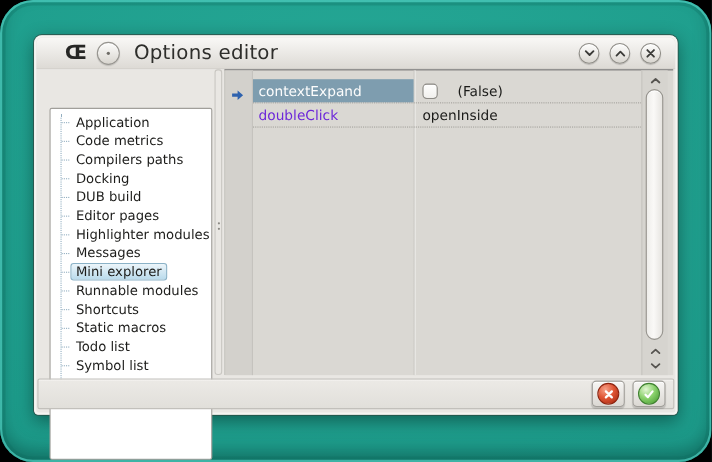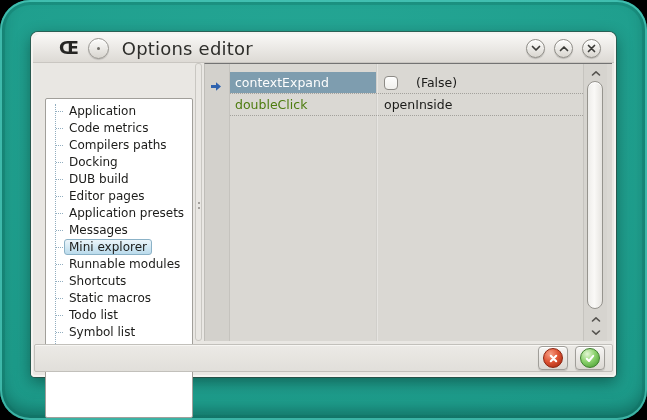--- a/index.html
+++ b/index.html
@@ -45,21 +45,21 @@
     background:#8b8984;box-shadow:0 5px 0 #8b8984;border-radius:50%;}
   
   .grid{position:absolute;left:173px;top:31px;width:408px;height:278px;background:#dad8d3;
     border-top:1px solid #737373;border-left:1px solid #bfbdb8;box-sizing:border-box;}
   .pg-gutter{position:absolute;left:0;top:0;bottom:0;width:24px;background:#d3d1cc;border-right:1px solid #c5c3be;}
   .row-marker{position:absolute;left:5px;top:13px;color:#2e62ae;}
   .pg-colsep{position:absolute;left:171px;top:0;bottom:0;width:2px;
     background:linear-gradient(to right,#c7c5c0,#f0efec);}
   .pg-rows{position:absolute;left:25px;top:8px;width:353px;}
   .pg-row{height:22px;display:flex;border-bottom:1px dotted #a3a19c;box-sizing:border-box;}
-  .pg-name{width:146px;padding-left:5px;font-size:12.5px;line-height:21px;color:#4d7c0f;
+  .pg-name{width:146px;padding-left:5px;font-size:12.5px;line-height:21px;color:#6d28d9;
     box-sizing:border-box;white-space:nowrap;overflow:hidden;}
   .pg-row.selected .pg-name{background:#7e9daf;color:#fdfdfd;}
   .pg-value{flex:1;padding-left:8px;display:flex;align-items:center;gap:18px;font-size:12.5px;color:#1b1b19;}
   .checkbox{width:14px;height:14px;border-radius:4px;border:1px solid #8d8b86;box-sizing:border-box;
     background:linear-gradient(#fefefd,#f1f0ed);box-shadow:inset 0 1px 0 #fff;}
   
   .sb{position:absolute;left:378px;top:0;bottom:0;width:24px;background:#d6d4cf;border-left:1px solid #c6c4bf;box-sizing:border-box;}
   .sb-btn{position:absolute;left:0;width:100%;height:12px;display:flex;align-items:center;justify-content:center;color:#55534f;}
   .sb-up{top:3px;} .sb-up2{bottom:16px;} .sb-down{bottom:3px;}
   .sb-thumb{position:absolute;left:3px;right:4px;top:17px;height:228px;border-radius:9px;
@@ -126,21 +126,21 @@
         <div class="tree-item">
           <span class="tree-label">Docking</span>
         </div>
         <div class="tree-item">
           <span class="tree-label">DUB build</span>
         </div>
         <div class="tree-item">
           <span class="tree-label">Editor pages</span>
         </div>
         <div class="tree-item">
-          <span class="tree-label">Application presets</span>
+          <span class="tree-label">Highlighter modules</span>
         </div>
         <div class="tree-item">
           <span class="tree-label">Messages</span>
         </div>
         <div class="tree-item selected">
           <span class="tree-label">Mini explorer</span>
         </div>
         <div class="tree-item">
           <span class="tree-label">Runnable modules</span>
         </div>

